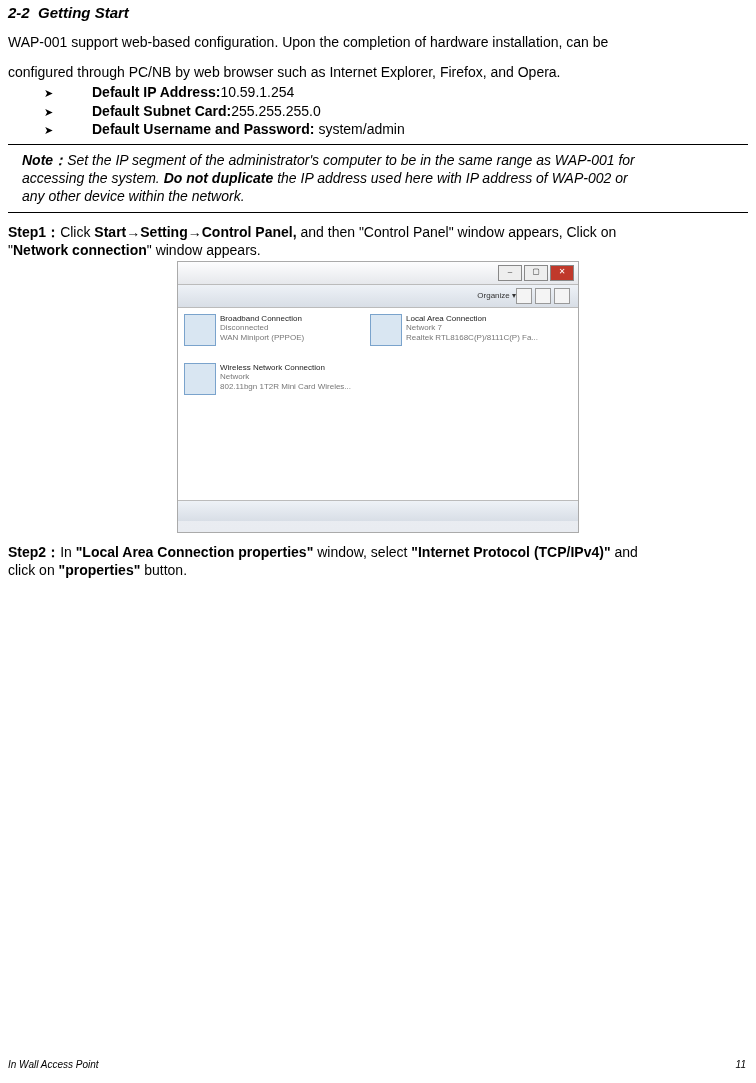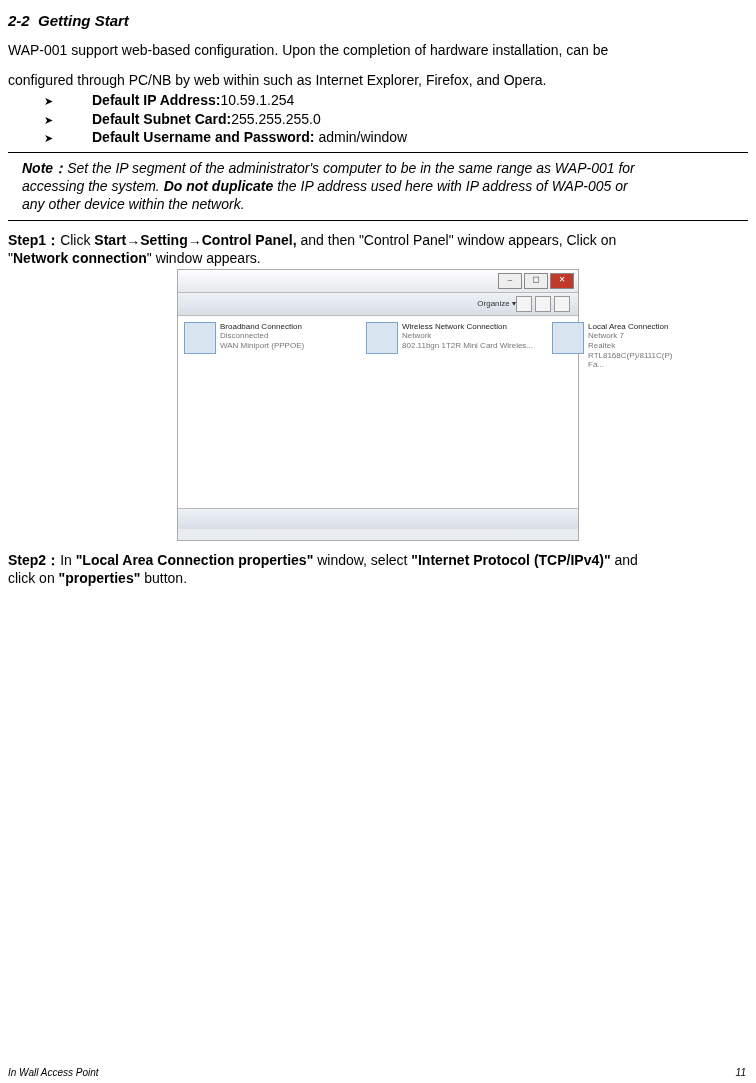--- a/index.html
+++ b/index.html
@@ -5,21 +5,21 @@
   body {
     margin: 0;
     padding: 0;
     font-family: Arial, Helvetica, sans-serif;
     font-size: 14px;
     color: #000;
     width: 756px;
     background: #fff;
   }
   .page {
-    padding: 12px 8px 4px 8px;
+    padding: 4px 8px 4px 8px;
   }
   h3.section-title {
     font-size: 15px;
     font-style: italic;
     font-weight: bold;
     margin: 0 0 2px 0;
   }
   p.body-text {
     margin: 12px 0 2px 0;
     line-height: 1.3;
@@ -167,32 +167,32 @@
 </head>
 <body>
 
 <div class="page">
 
   <h3 class="section-title">
     <span>2-2</span>&nbsp;&nbsp;<span>Getting Start</span>
   </h3>
 
   <p class="body-text">WAP-001 support web-based configuration. Upon the completion of hardware installation, can be</p>
-  <p class="body-text">configured through PC/NB by web within such as Internet Explorer, Firefox, and Opera.</p>
+  <p class="body-text">configured through PC/NB by web browser such as Internet Explorer, Firefox, and Opera.</p>
 
   <ul class="bullets">
     <li><b>Default IP Address:</b><span>10.59.1.254</span></li>
     <li><b>Default Subnet Card:</b><span>255.255.255.0</span></li>
-    <li><b>Default Username and Password:</b><span> admin/window</span></li>
+    <li><b>Default Username and Password:</b><span> system/admin</span></li>
   </ul>
 
   <hr class="rule">
   <div class="note-box">
     <span class="note-label">Note：</span><span>Set the IP segment of the administrator's computer to be in the same range as WAP-001 for</span><br>
-    <span>accessing the system. </span><b style="font-style:italic">Do not duplicate</b><span> the IP address used here with IP address of WAP-005 or</span><br>
+    <span>accessing the system. </span><b style="font-style:italic">Do not duplicate</b><span> the IP address used here with IP address of WAP-002 or</span><br>
     <span>any other device within the network.</span>
   </div>
   <hr class="rule">
 
   <p class="step">
     <b>Step1：</b><span>Click </span><b>Start</b><span>→</span><b>Setting</b><span>→</span><b>Control Panel,</b><span> and then "Control Panel" window appears, Click on</span><br>
     <span>"</span><b>Network connection</b><span>" window appears.</span>
   </p>
 
   <div class="screenshot">
@@ -203,21 +203,21 @@
     </div>
     <div class="ss-org">
       <span>Organize ▾</span>
       <span class="right-icons">
         <span class="ic"></span>
         <span class="ic"></span>
         <span class="ic"></span>
       </span>
     </div>
     <div class="ss-body">
-      <div style="display:flex;flex-direction:row;gap:2px;">
+      <div style="display:flex;flex-direction:column;gap:17px;">
         <div class="ss-item">
           <div class="ss-icon"></div>
           <div class="ss-text">
             <div class="t1">Broadband Connection</div>
             <div class="t2">Disconnected</div>
             <div class="t2">WAN Miniport (PPPOE)</div>
           </div>
         </div>
         <div class="ss-item">
           <div class="ss-icon"></div>

